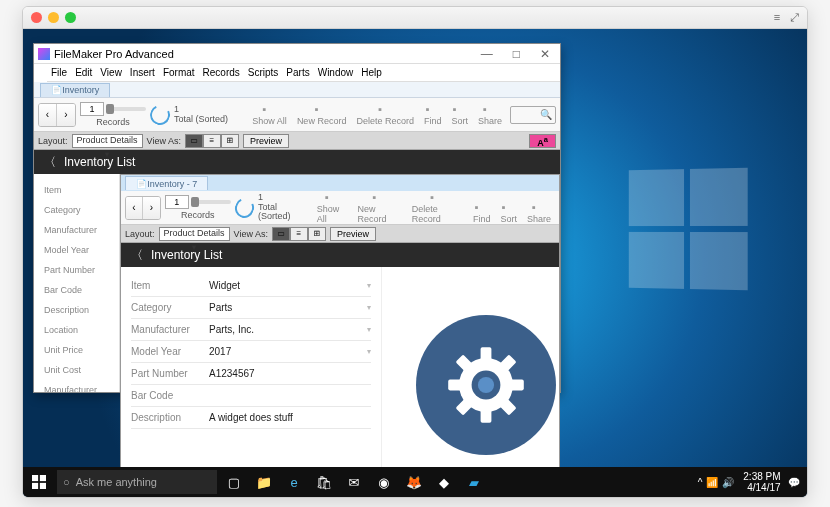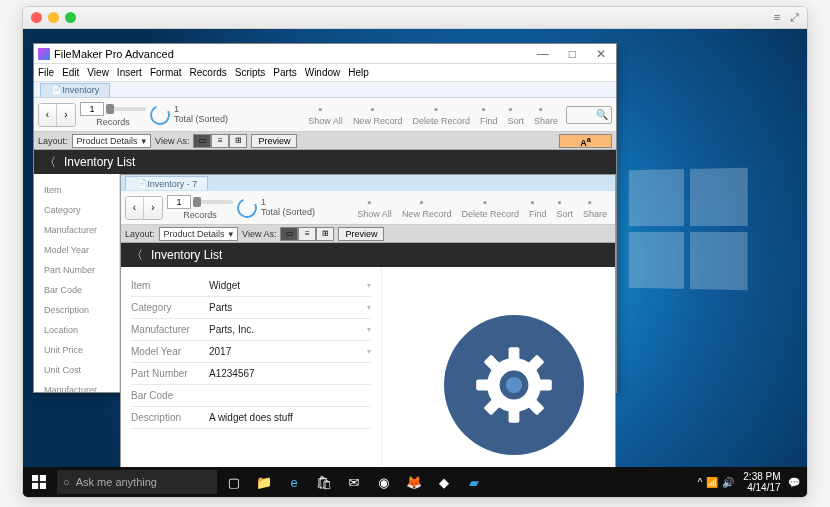--- a/index.html
+++ b/index.html
@@ -26,27 +26,27 @@
 .taskbar { position: absolute; bottom: 0; left: 0; right: 0; height: 30px; background: #101010; display: flex; align-items: center; color: #fff; font-size: 10px; }
 .tb-start { width: 32px; height: 30px; display: flex; align-items: center; justify-content: center; }
 .tb-start svg { width: 14px; height: 14px; }
 .tb-search { height: 24px; width: 160px; background: #282828; display: flex; align-items: center; padding: 0 6px; gap: 6px; color: #aaa; font-size: 11px; margin: 0 2px; }
 .tb-icons { display: flex; }
 .tb-icon { width: 30px; height: 30px; display: flex; align-items: center; justify-content: center; font-size: 13px; }
 .tb-tray { margin-left: auto; display: flex; align-items: center; gap: 4px; padding-right: 6px; font-size: 10px; }
 .tb-time { text-align: right; line-height: 1.1; padding: 0 4px; }
 
 
-.fm-window { position: absolute; top: 14px; left: 10px; width: 584px; height: 350px; background: #fff; border: 1px solid #888; box-shadow: 2px 4px 10px rgba(0,0,0,0.3); }
+.fm-window { position: absolute; top: 14px; left: 10px; width: 528px; height: 350px; background: #fff; border: 1px solid #888; box-shadow: 2px 4px 10px rgba(0,0,0,0.3); }
 .fm-titlebar { height: 20px; background: #fff; display: flex; align-items: center; padding: 0 4px; font-size: 11px; border-bottom: 1px solid #ddd; }
 .fm-logo { width: 12px; height: 12px; background: linear-gradient(135deg,#d946ef,#3b82f6); margin-right: 4px; }
 .fm-title-txt { flex: 1; }
 .fm-winbtns { display: flex; gap: 8px; font-size: 12px; color: #666; }
 .fm-winbtns span { cursor: pointer; padding: 0 6px; }
-.fm-menubar { height: 18px; display: flex; align-items: center; gap: 8px; padding: 0 4px; font-size: 10px; border-bottom: 1px solid #ddd; }
+.fm-menubar { height: 18px; display: flex; align-items: center; gap: 8px; padding: 0 4px; font-size: 10px; border-bottom: 1px solid #ddd; margin-left: 13px; }
 .fm-menubar span { cursor: pointer; }
 
 .fm-tab { height: 16px; background: #eef4fa; border-bottom: 1px solid #cbd5e1; display: flex; align-items: center; font-size: 9px; padding-left: 6px; }
 .fm-tab-inner { background: #d9e7f5; padding: 0 10px; height: 14px; display: flex; align-items: center; border: 1px solid #a8c4e0; border-bottom: none; color: #4a6a8a; }
 
 .fm-toolbar { height: 34px; background: #f8f8f8; border-bottom: 1px solid #ccc; display: flex; align-items: center; padding: 0 4px; gap: 4px; font-size: 9px; color: #555; }
 .tb-nav { display: flex; border: 1px solid #bbb; border-radius: 3px; overflow: hidden; }
 .tb-nav button { width: 18px; height: 22px; background: linear-gradient(#fff,#eee); border: none; border-right: 1px solid #ccc; cursor: pointer; font-size: 10px; }
 .tb-nav button:last-child { border-right: none; }
 .tb-rec { display: flex; flex-direction: column; align-items: center; gap: 1px; }
@@ -55,26 +55,26 @@
 .tb-slider { width: 40px; height: 4px; background: #ddd; border-radius: 2px; position: relative; }
 .tb-slider::after { content: ''; position: absolute; left: 0; top: -3px; width: 8px; height: 10px; background: #888; border-radius: 2px; }
 .tb-pie { width: 20px; height: 20px; border: 2px solid #4aa3df; border-radius: 50%; border-top-color: transparent; transform: rotate(20deg); }
 .tb-total { display: flex; flex-direction: column; line-height: 1.1; }
 .tb-actions { display: flex; gap: 2px; margin-left: auto; align-items: flex-end; }
 .tb-act { display: flex; flex-direction: column; align-items: center; gap: 2px; color: #888; padding: 0 4px; cursor: pointer; }
 .tb-act-icon { width: 14px; height: 10px; color: #999; font-size: 11px; line-height: 10px; }
 .tb-search-box { width: 46px; height: 18px; border: 1px solid #aaa; border-radius: 2px; display: flex; align-items: center; justify-content: flex-end; padding: 0 2px; font-size: 10px; }
 
 .fm-layoutbar { height: 18px; background: #d8d8d8; border-bottom: 1px solid #aaa; display: flex; align-items: center; padding: 0 4px; gap: 4px; font-size: 9px; color: #333; }
-.fm-select { height: 14px; background: #fff; border: 1px solid #888; padding: 0 4px; font-size: 9px; display: flex; align-items: center; gap: 4px; cursor: pointer; }
+.fm-select { height: 14px; background: #fff; border: 1px solid #888; padding: 0 4px; font-size: 9px; display: flex; align-items: center; gap: 4px; cursor: pointer; flex-direction: column; }
 .fm-viewbtns { display: flex; }
 .fm-viewbtns button { width: 18px; height: 14px; border: 1px solid #888; background: #eee; font-size: 8px; cursor: pointer; }
 .fm-viewbtns button.active { background: #555; }
 .fm-preview { height: 14px; border: 1px solid #888; background: #eee; padding: 0 6px; font-size: 9px; cursor: pointer; }
-.fm-aa { margin-left: auto; height: 14px; border: 1px solid #888; background: #fdba74; padding: 0 20px; font-size: 9px; font-weight: bold; cursor: pointer; }
+.fm-aa { margin-left: auto; height: 14px; border: 1px solid #888; background: #ec4899; padding: 0 7px; font-size: 9px; font-weight: bold; cursor: pointer; }
 
 .fm-header { height: 24px; background: #2a2a2a; color: #fff; display: flex; align-items: center; padding: 0 10px; font-size: 12px; gap: 8px; }
 .fm-header .chev { font-size: 12px; cursor: pointer; }
 
 .fm-body { display: flex; height: calc(100% - 20px - 18px - 16px - 34px - 18px - 24px); }
 .fm-sidebar { width: 86px; background: #fff; border-right: 1px solid #e0e0e0; padding: 6px 0; overflow: hidden; }
 .fm-sidebar div { padding: 5px 10px; font-size: 9px; color: #888; cursor: pointer; }
 .fm-main { flex: 1; position: relative; background: #e8e8e8; }
 
 

